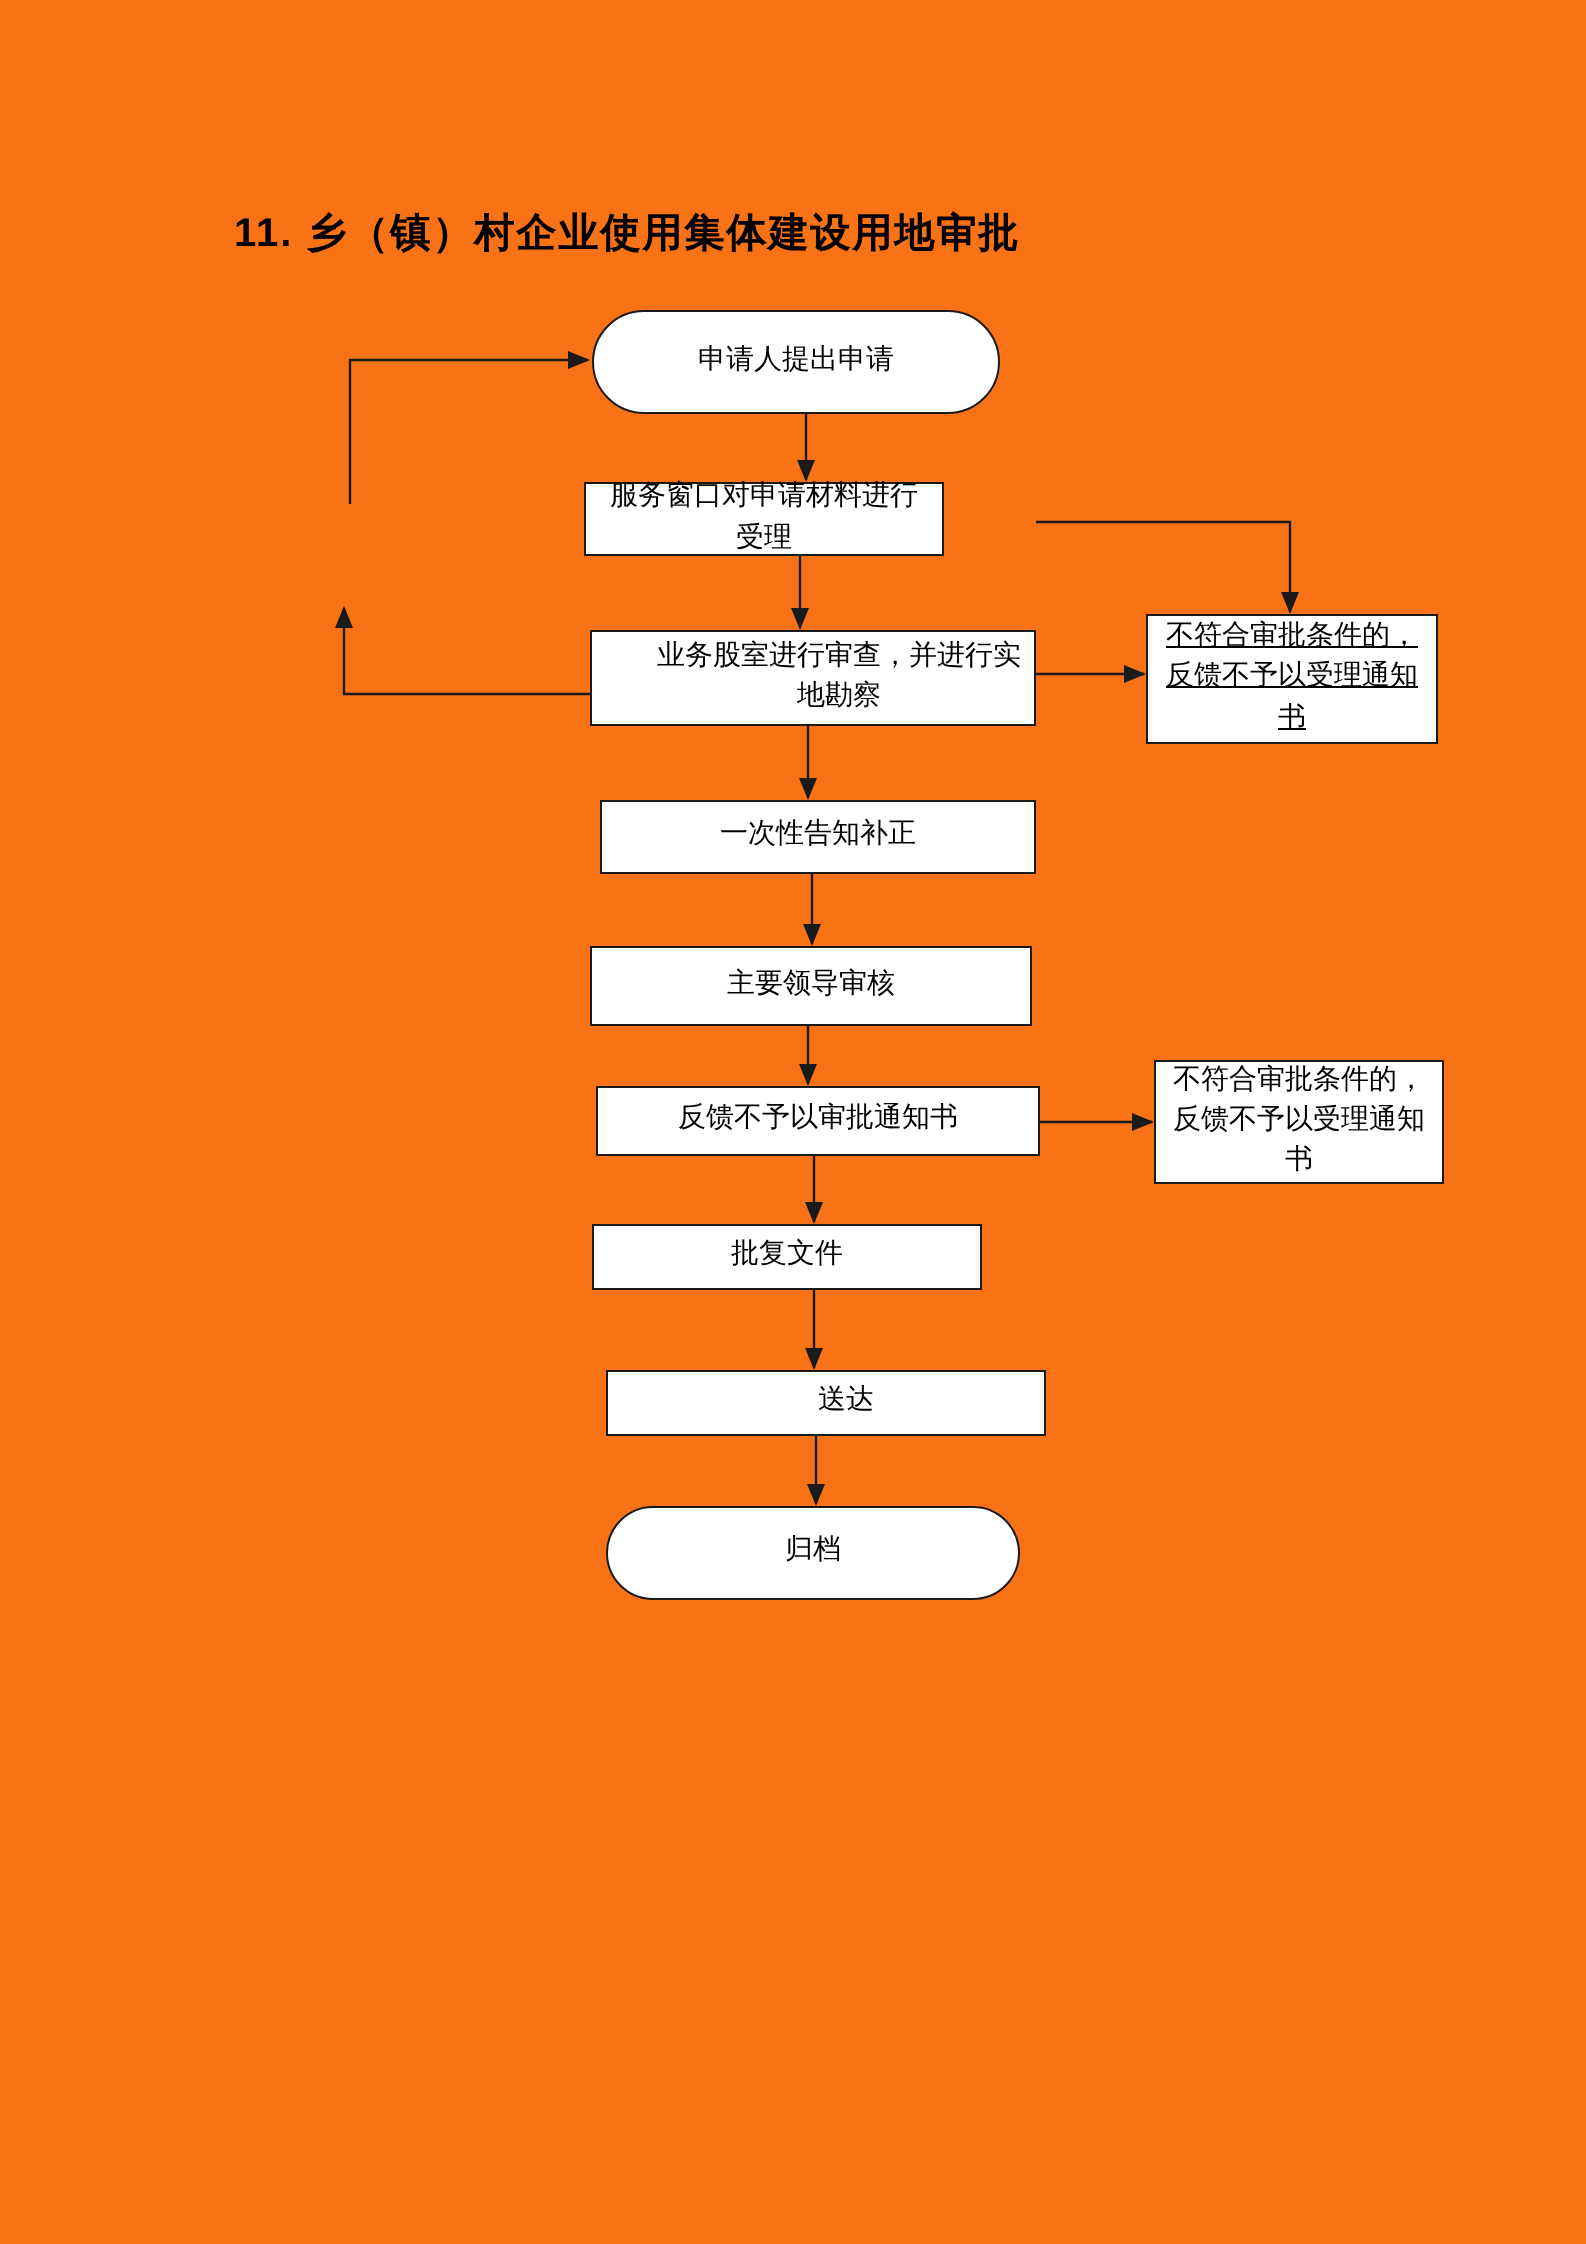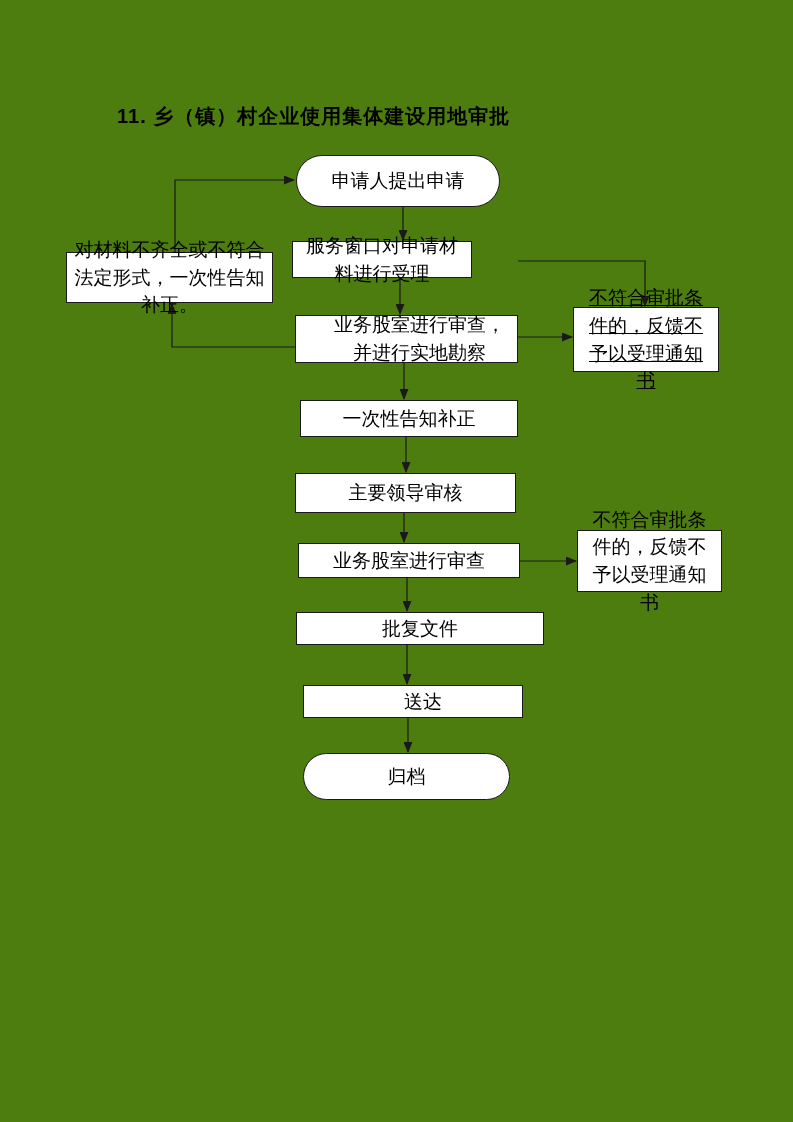--- a/index.html
+++ b/index.html
@@ -5,41 +5,41 @@
   * { margin: 0; padding: 0; box-sizing: border-box; }
   html, body {
     width: 793px; height: 1122px;
     background: #ffffff;
     font-family: "Liberation Serif", "DejaVu Serif", serif;
     color: #000000;
   }
   .page {
     position: relative;
     width: 793px; height: 1122px;
-    background: #4d7c0f;
+    background: #f97316;
     overflow: hidden;
   }
   .doc-title {
     position: absolute;
     left: 117px; top: 103px;
     font-family: "Liberation Sans", "DejaVu Sans", sans-serif;
     font-weight: 700;
     font-size: 20px;
     letter-spacing: 1px;
     white-space: nowrap;
   }
   .node {
     position: absolute;
     display: flex;
     align-items: center;
     justify-content: center;
     text-align: center;
     border: 1.5px solid #1a1a1a;
     background: #ffffff;
-    font-size: 19px;
+    font-size: 14px;
     line-height: 1.45;
     padding: 2px 6px;
   }
   .terminator { border-radius: 27px; }
   .svg-layer {
     position: absolute;
     left: 0; top: 0;
     width: 793px; height: 1122px;
     pointer-events: none;
   }
@@ -48,21 +48,21 @@
   
   #n-start    { left: 296px; top: 155px; width: 204px; height: 52px; }
   #n-accept   { left: 292px; top: 241px; width: 180px; height: 37px; }
   #n-supp     { left:  66px; top: 252px; width: 207px; height: 51px; }
   #n-review   { left: 295px; top: 315px; width: 223px; height: 48px; padding-left: 32px; }
   #n-rej1     { left: 573px; top: 307px; width: 146px; height: 65px; text-decoration: underline; }
   #n-lead1    { left: 300px; top: 400px; width: 218px; height: 37px; }
   #n-lead2    { left: 295px; top: 473px; width: 221px; height: 40px; }
   #n-county   { left: 298px; top: 543px; width: 222px; height: 35px; }
   #n-rej2     { left: 577px; top: 530px; width: 145px; height: 62px; }
-  #n-doc      { left: 296px; top: 612px; width: 248px; height: 33px; }
+  #n-doc      { left: 296px; top: 612px; width: 195px; height: 33px; }
   #n-deliver  { left: 303px; top: 685px; width: 220px; height: 33px; padding-left: 26px; }
   #n-archive  { left: 303px; top: 753px; width: 207px; height: 47px; }
 </style>
 </head>
 <body>
 
 <div class="page">
 
   <div class="doc-title">11. 乡（镇）村企业使用集体建设用地审批</div>
 
@@ -84,31 +84,30 @@
     <path class="connector" d="M520,561 L576,561" marker-end="url(#arrow)"></path>
     <path class="connector" d="M407,578 L407,611" marker-end="url(#arrow)"></path>
     <path class="connector" d="M407,645 L407,684" marker-end="url(#arrow)"></path>
     <path class="connector" d="M408,718 L408,752" marker-end="url(#arrow)"></path>
   </svg>
 
   <div class="node terminator" id="n-start">申请人提出申请</div>
 
   <div class="node" id="n-accept">服务窗口对申请材料进行受理</div>
 
-  <div class="node" id="n-supp">对材料不齐全或不符合法定形式，一次性告知补正。</div>
 
   <div class="node" id="n-review">业务股室进行审查，并进行实地勘察</div>
 
   <div class="node" id="n-rej1">不符合审批条件的，反馈不予以受理通知书</div>
 
   <div class="node" id="n-lead1">一次性告知补正</div>
 
   <div class="node" id="n-lead2">主要领导审核</div>
 
-  <div class="node" id="n-county">业务股室进行审查</div>
+  <div class="node" id="n-county">反馈不予以审批通知书</div>
 
   <div class="node" id="n-rej2">不符合审批条件的，反馈不予以受理通知书</div>
 
   <div class="node" id="n-doc">批复文件</div>
 
   <div class="node" id="n-deliver">送达</div>
 
   <div class="node terminator" id="n-archive">归档</div>
 
 </div>

